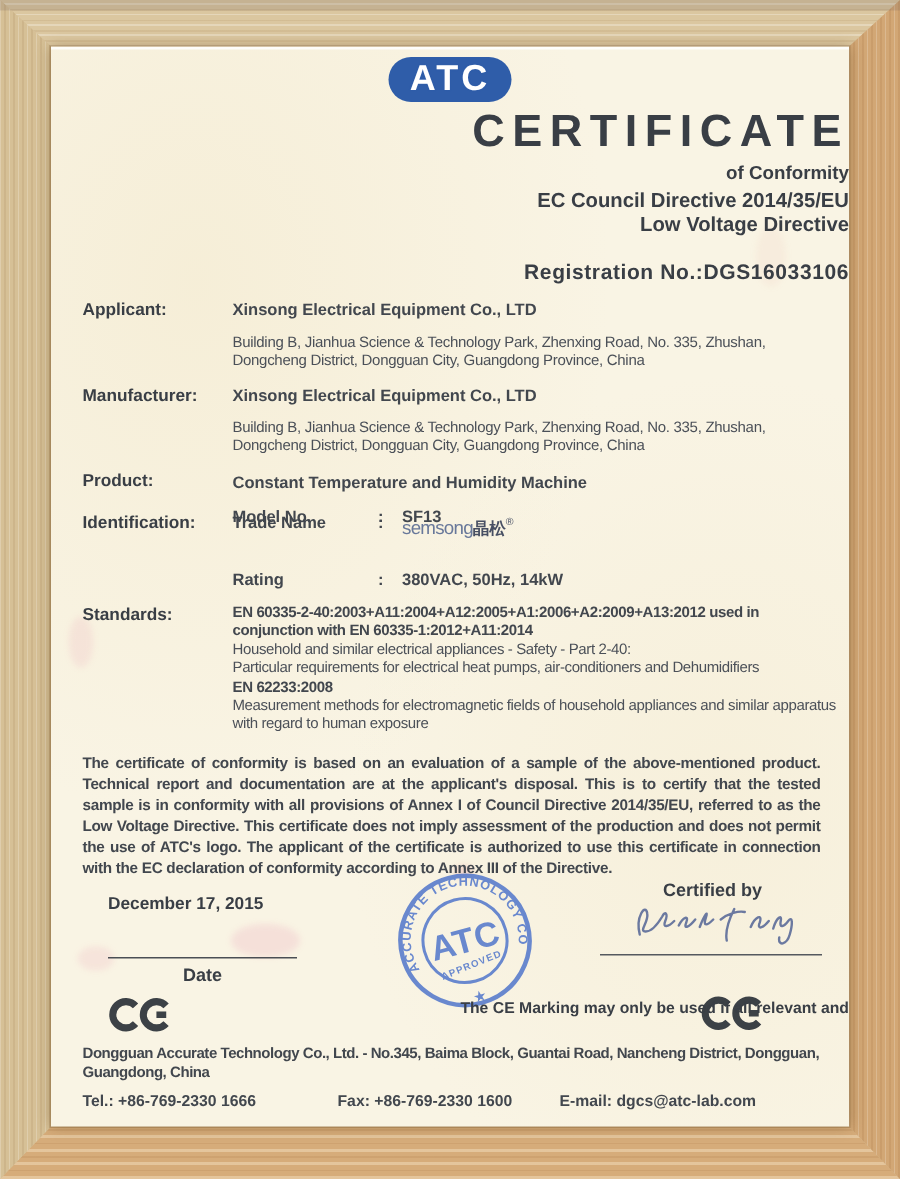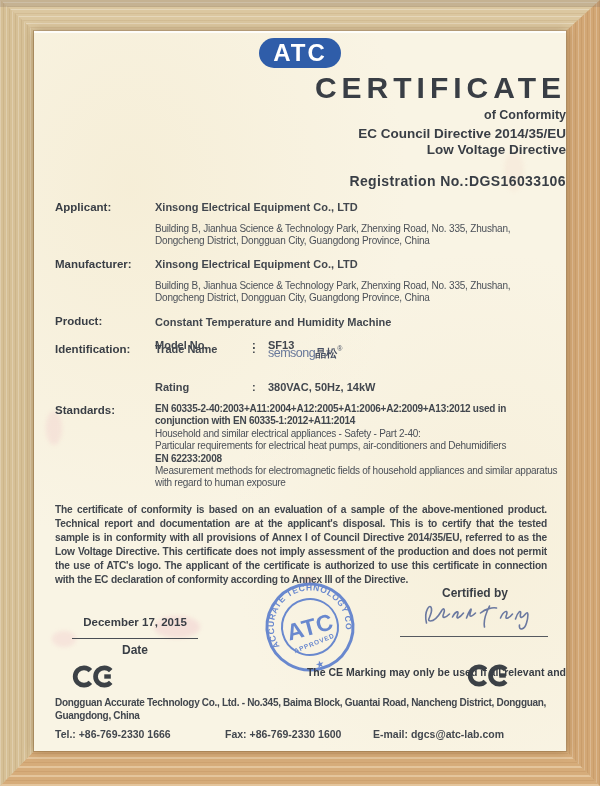--- a/index.html
+++ b/index.html
@@ -70,21 +70,21 @@
   .standards .sb{font-weight:700;color:var(--ink);}
 
   .body-par{left:21px;top:472px;width:492px;font-size:10.2px;font-weight:700;line-height:14px;
     letter-spacing:-.2px;text-align:justify;color:var(--ink);}
 
   
   .certified-by{left:366px;top:555px;width:150px;text-align:center;font-size:12px;font-weight:700;color:var(--ink-dark);}
   .sig{left:381px;top:566px;width:125px;height:40px;}
   .sig-line{left:366px;top:605px;width:148px;height:0;border-top:1.4px solid #55595f;}
 
-  .date-val{left:38px;top:585px;width:126px;text-align:center;font-size:11.5px;font-weight:700;color:var(--ink-dark);}
+  .date-val{left:38px;top:566px;width:126px;font-size:11.5px;font-weight:700;color:var(--ink-dark);}
   .date-line{left:38px;top:607px;width:126px;height:0;border-top:1.6px solid #4a4e54;}
   .date-lbl{left:38px;top:612px;width:126px;text-align:center;font-size:12px;font-weight:700;color:var(--ink-dark);}
 
   .stamp{left:221px;top:541px;width:110px;height:110px;opacity:.84;}
 
   .ce{width:48px;height:31px;}
   .ce-left{left:39px;top:630px;}
   .ce-right{left:434px;top:629px;}
   svg{overflow:visible;display:block;}
 

